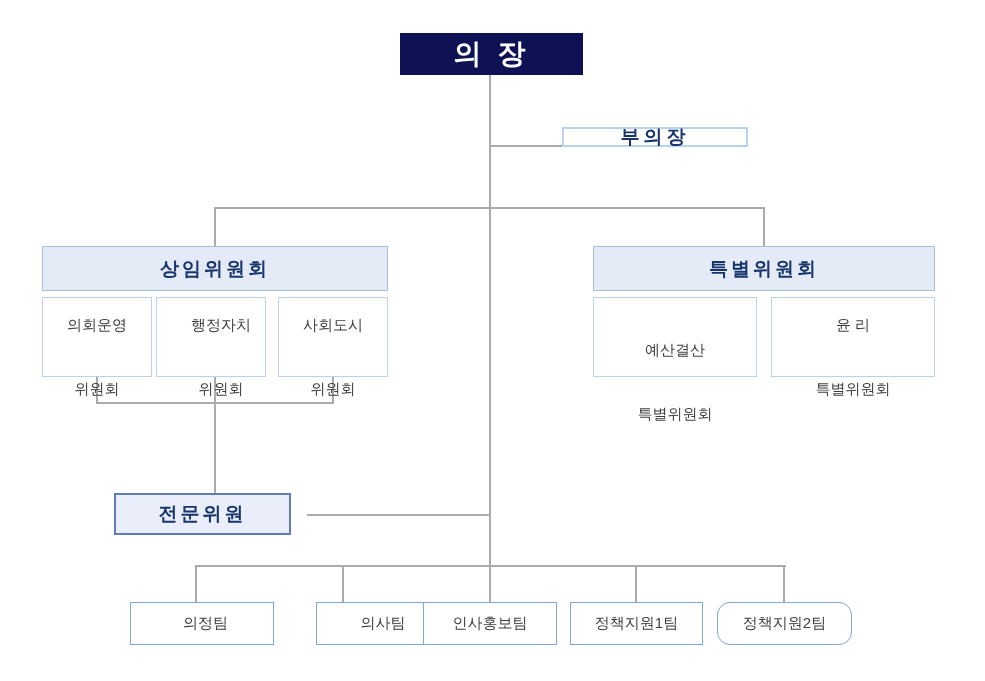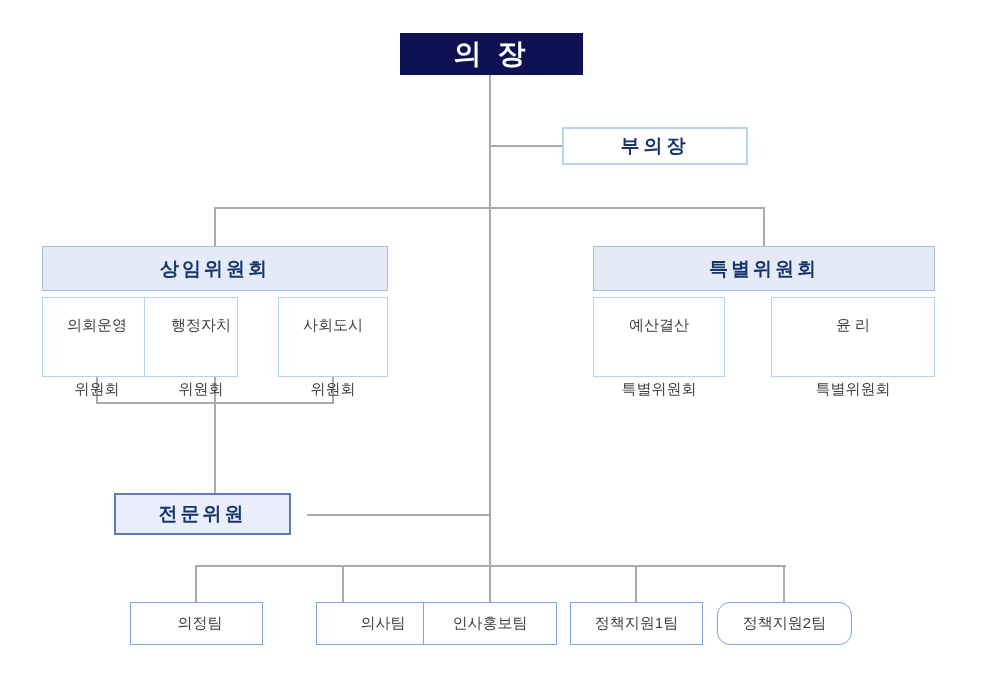--- a/index.html
+++ b/index.html
@@ -33,21 +33,21 @@
   }
   .chairman {
     left: 400px; top: 33px; width: 183px; height: 42px;
     background: var(--chairman-bg, #0e1254);
     color: #ffffff;
     font-size: 28px;
     font-weight: bold;
     letter-spacing: 4px;
   }
   .vice {
-    left: 562px; top: 127px; width: 186px; height: 38px;
+    left: 562px; top: 127px; width: 186px; height: 20px;
     border: 2px solid var(--light-border, #b9d3ee);
     color: var(--navy-text, #17356b);
     font-size: 19px;
     font-weight: bold;
     letter-spacing: 4px;
   }
   .committee-head {
     width: 346px; height: 45px;
     background: var(--committee-fill, #e4ebf7);
     border: 1px solid var(--committee-border, #a9bedb);
@@ -113,42 +113,42 @@
   <div class="box chairman">의 장</div>
 
   <div class="box vice">부의장</div>
 
   <div class="box committee-head" style="left:42px; top:246px;">상임위원회</div>
 
   <div class="box sub" style="left:42px; width:110px;">
     <span>의회운영</span>
     <span>위원회</span>
   </div>
-  <div class="box sub" style="left:144px; width:94px;padding-left:20px;">
+  <div class="box sub" style="left:156px; width:110px;padding-left:20px;">
     <span>행정자치</span>
     <span>위원회</span>
   </div>
   <div class="box sub" style="left:278px; width:110px;">
     <span>사회도시</span>
     <span>위원회</span>
   </div>
 
   <div class="box committee-head" style="left:593px; top:246px; width:342px;">특별위원회</div>
 
-  <div class="box sub" style="left:593px; width:132px;">
+  <div class="box sub" style="left:593px; width:164px;justify-content:space-between;">
     <span>예산결산</span>
     <span>특별위원회</span>
   </div>
   <div class="box sub" style="left:771px; width:164px;">
     <span>윤 리</span>
     <span>특별위원회</span>
   </div>
 
 
   <div class="box expert">전문위원</div>
 
-  <div class="box team" style="left:130px; width:133px;padding-left:7px;">의정팀</div>
+  <div class="box team" style="left:130px; width:144px;padding-left:7px;">의정팀</div>
   <div class="box team" style="left:276px; width:134px;margin-left:40px;">의사팀</div>
   <div class="box team" style="left:423px; width:134px;">인사홍보팀</div>
   <div class="box team" style="left:570px; width:133px;">정책지원1팀</div>
   <div class="box team" style="left:717px; width:135px;border-radius:13px;">정책지원2팀</div>
 
 </div>
 
 </body></html>

